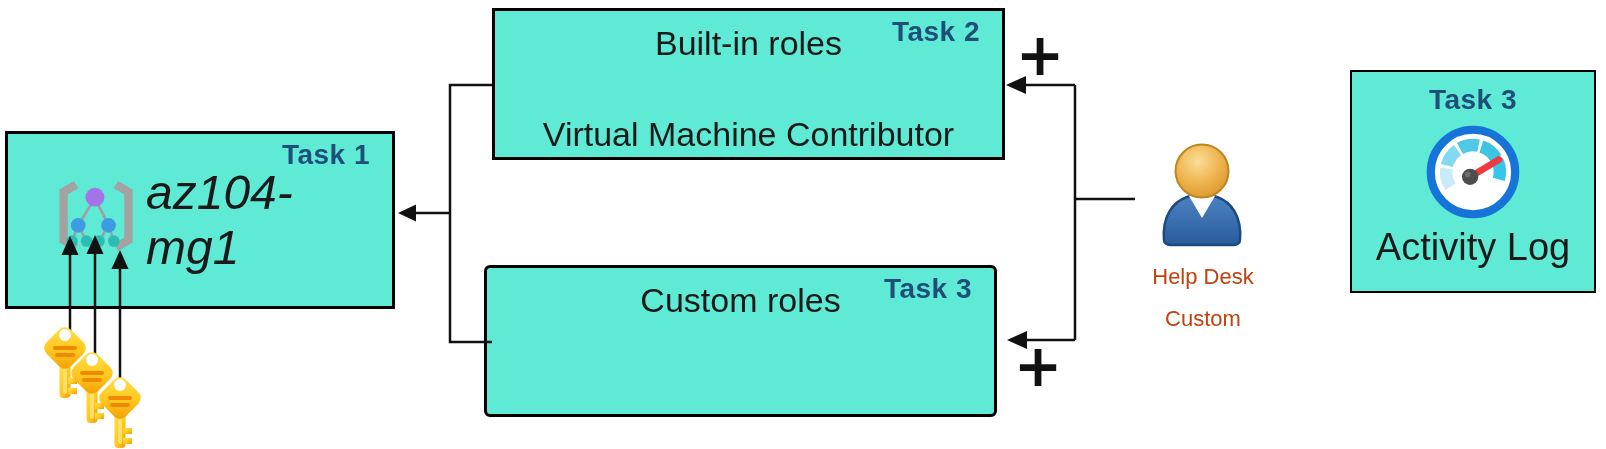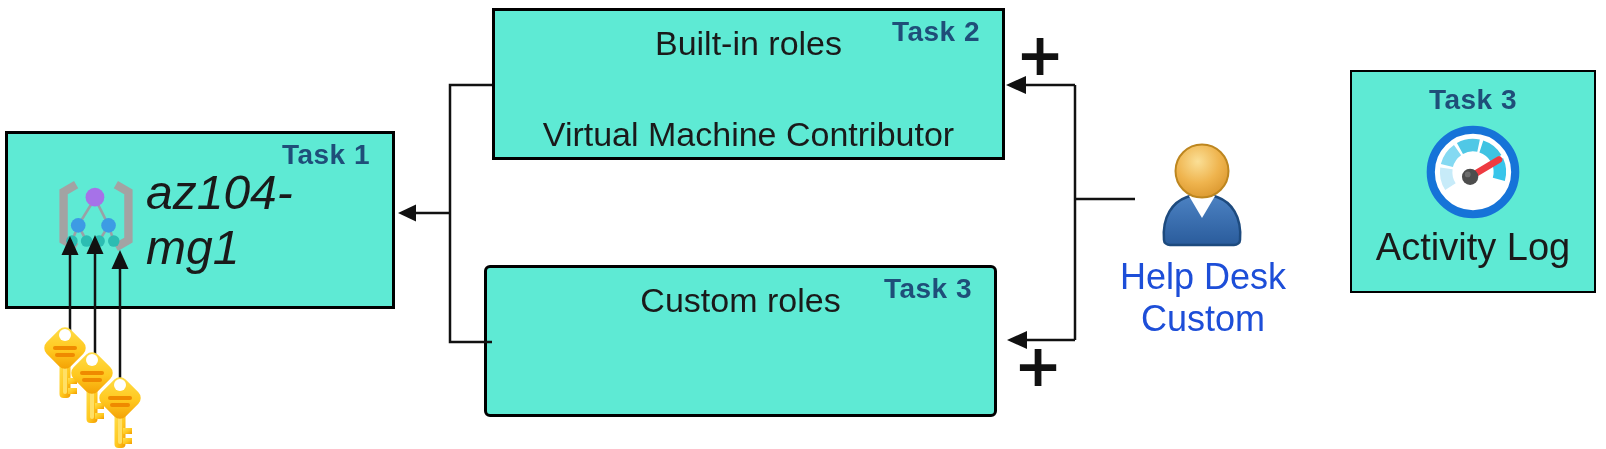--- a/index.html
+++ b/index.html
@@ -41,21 +41,21 @@
   
   .plus{
     position:absolute;z-index:6;font-family:"DejaVu Sans", sans-serif;font-weight:bold;
     font-size:58px;color:#111;transform:translate(-50%,-54%);line-height:1;
   }
   #plus-top{left:1040px;top:57px;}
   #plus-bottom{left:1038px;top:368px;}
   
   #actor-label{
     position:absolute;left:1093px;top:256px;width:220px;text-align:center;
-    font-size:36px;line-height:42px;color:#1d4ed8;
+    font-size:22px;line-height:42px;color:#c2410c;
   }
 </style>
 </head>
 <body>
 
 <div id="canvas">
 
   <svg id="connectors" width="1606" height="449" viewBox="0 0 1606 449">
     <g stroke="#111" stroke-width="2.5" fill="none">
 

